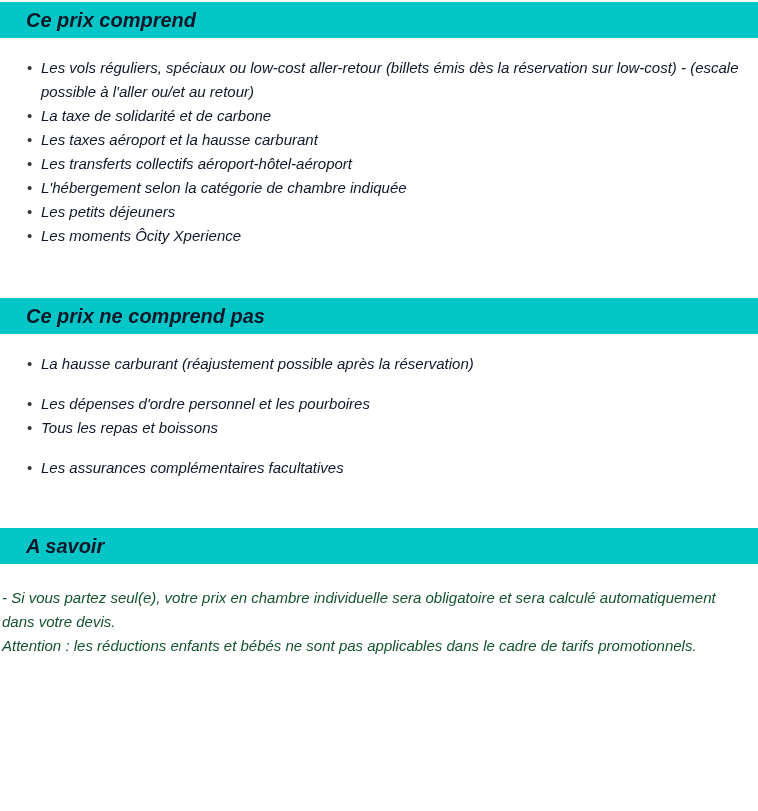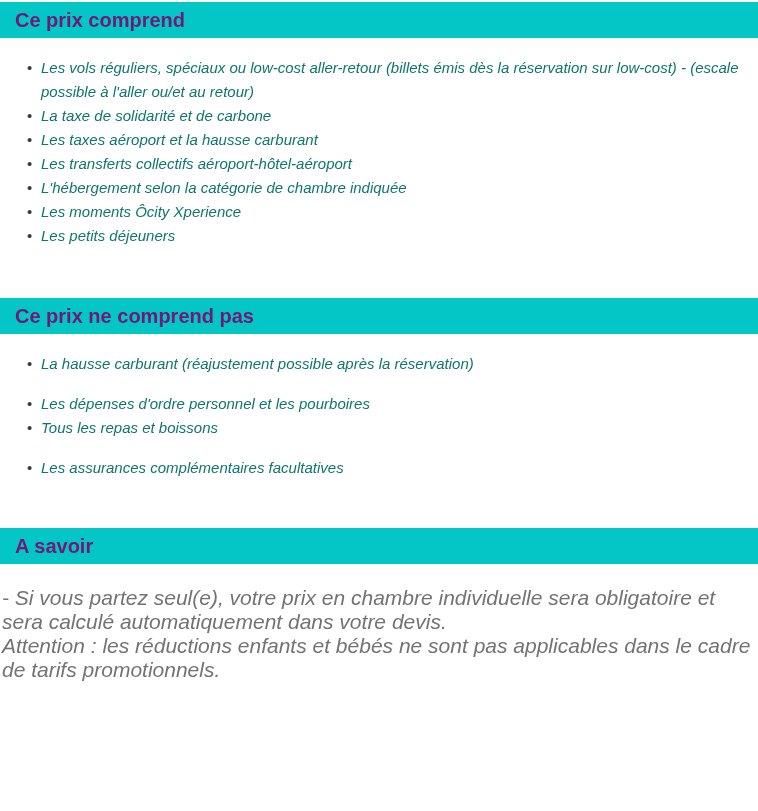--- a/index.html
+++ b/index.html
@@ -11,43 +11,44 @@
   }
 
   body {
     min-height: 811px;
     padding-top: 2px;
     color: #3d3d3d;
   }
 
   .section-header {
     background: #05c6c6;
-    color: #701a75;
+    color: #0f172a;
     font-size: 20px;
     font-weight: 700;
+    font-style: italic;
     line-height: 34px;
-    padding: 1px 0 1px 15px;
+    padding: 1px 0 1px 26px;
     width: 100%;
   }
 
   .section-body {
     padding: 18px 10px 0 10px;
   }
 
   ul.bullet-list {
     list-style: none;
     padding-left: 31px;
   }
 
   ul.bullet-list li {
     position: relative;
     font-size: 15px;
     font-style: italic;
     line-height: 24px;
-    color: #0f766e;
+    color: #0f172a;
     padding-left: 0;
   }
 
   ul.bullet-list li::before {
     content: "•";
     position: absolute;
     left: -14px;
     color: #3d3d3d;
     font-style: normal;
   }
@@ -58,40 +59,40 @@
   .section { margin-bottom: 0; }
 
   .spacer-lg { height: 50px; }
   .spacer-md { height: 48px; }
 
   .notes-body {
     padding: 22px 6px 0 2px;
   }
 
   .notes-body p {
-    font-size: 21px;
+    font-size: 15px;
     font-style: italic;
     line-height: 24px;
-    color: #737373;
+    color: #14532d;
   }
 </style>
 </head>
 <body>
 
 <div class="section">
   <h2 class="section-header">Ce prix comprend</h2>
   <div class="section-body">
     <ul class="bullet-list">
       <li>Les vols réguliers, spéciaux ou low-cost aller-retour (billets émis dès la réservation sur low-cost) - (escale possible à l'aller ou/et au retour)</li>
       <li>La taxe de solidarité et de carbone</li>
       <li>Les taxes aéroport et la hausse carburant</li>
       <li>Les transferts collectifs aéroport-hôtel-aéroport</li>
       <li>L'hébergement selon la catégorie de chambre indiquée</li>
+      <li>Les petits déjeuners</li>
       <li>Les moments Ôcity Xperience</li>
-      <li>Les petits déjeuners</li>
     </ul>
   </div>
 </div>
 
 <div class="spacer-lg"></div>
 
 <div class="section">
   <h2 class="section-header">Ce prix ne comprend pas</h2>
   <div class="section-body">
     <ul class="bullet-list group">

